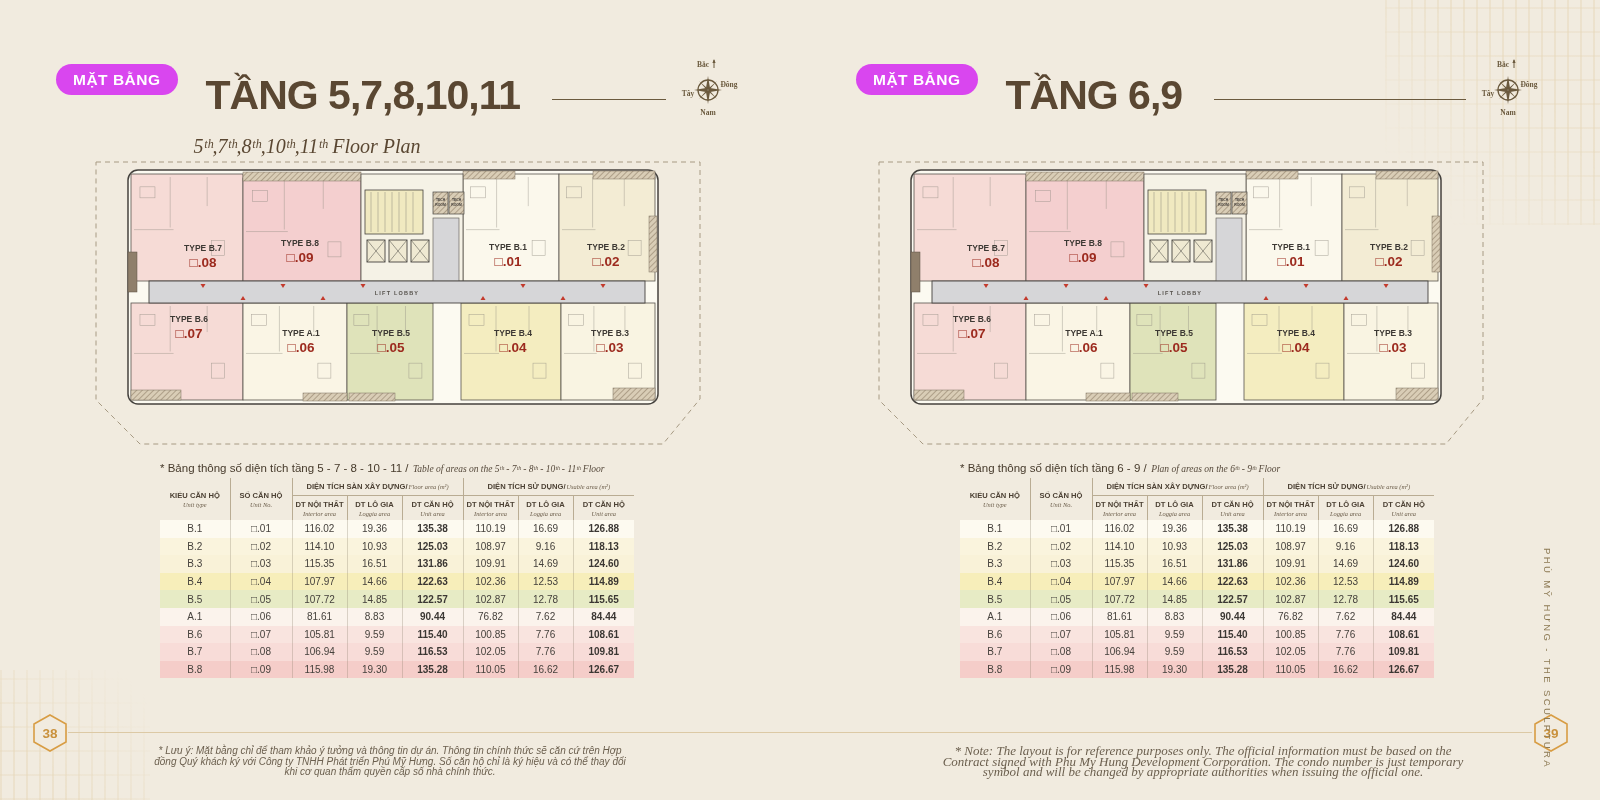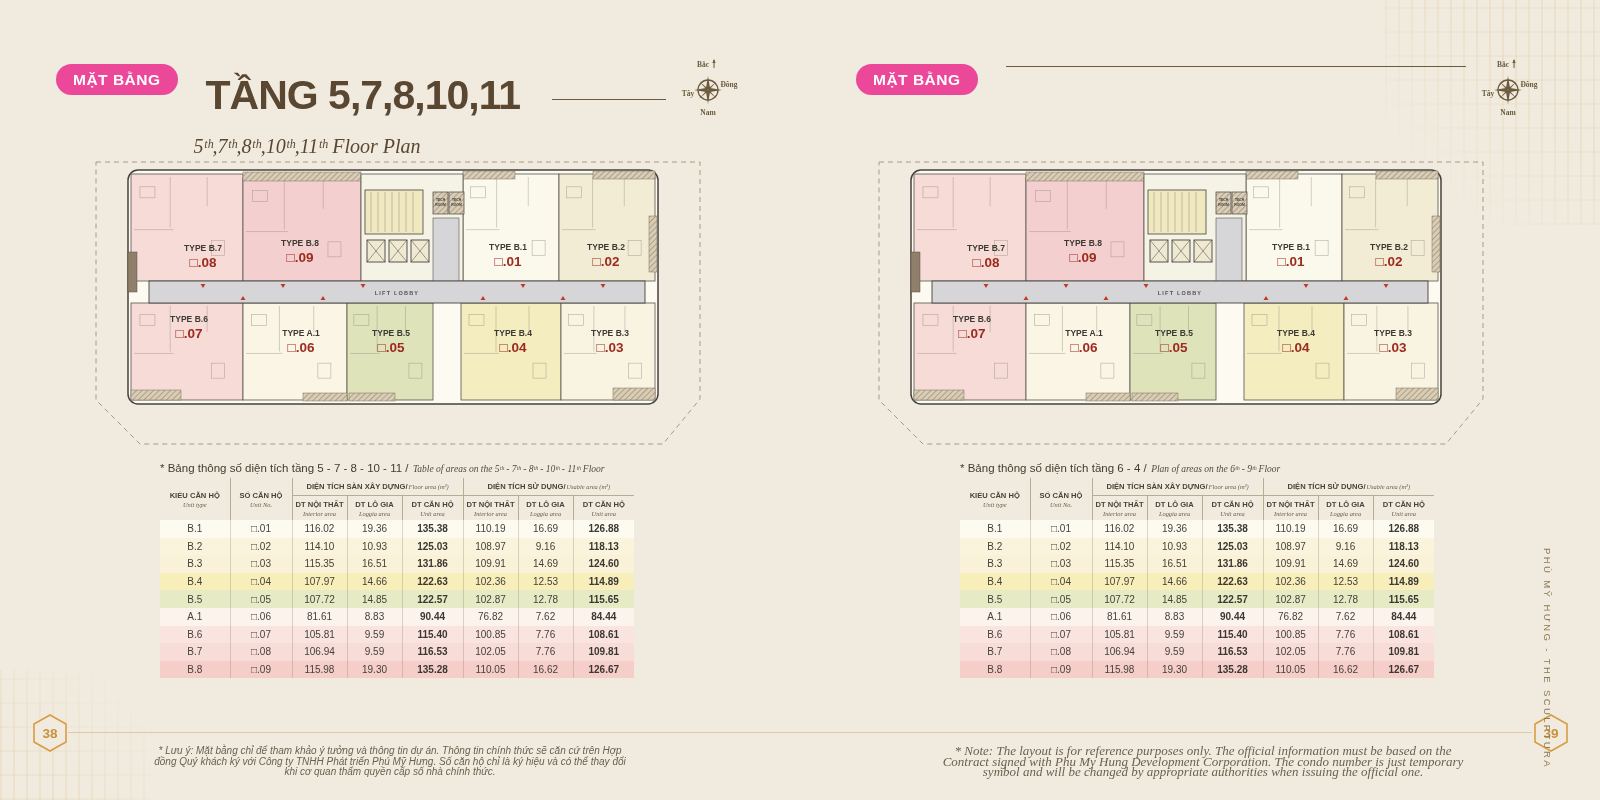--- a/index.html
+++ b/index.html
@@ -27,21 +27,21 @@
             mask-image:linear-gradient(45deg,#000 25%,rgba(0,0,0,0) 90%);
   }
 
   .panel{position:absolute;top:0;width:800px;height:800px;}
   .panel-left{left:0;}
   .panel-right{left:800px;}
 
   
   .panel-header{position:absolute;top:58px;left:56px;right:130px;display:flex;align-items:flex-start;}
   .badge{
-    display:inline-block;background:#ec4899;color:#fff;
+    display:inline-block;background:#d946ef;color:#fff;
     font-weight:bold;font-size:15.5px;letter-spacing:.5px;
     padding:7px 17px 6px;border-radius:17px;margin-top:6px;white-space:nowrap;
   }
   .title-wrap{flex:1;margin-left:12px;min-width:0;}
   .title-row{display:flex;align-items:center;}
   .plan-title{
     margin:16px;font-size:41px;line-height:42px;font-weight:600;
     letter-spacing:-1px;color:#5a4732;white-space:nowrap;
   }
   .header-rule{flex:1;height:1px;background:#6b5a3e;margin-left:16px;margin-right:4px;margin-top:8px;}
@@ -417,20 +417,21 @@
     <text x="18" y="25" text-anchor="middle">38</text>
   </svg>
   <div class="footnote">* Lưu ý: Mặt bằng chỉ để tham khảo ý tưởng và thông tin dự án. Thông tin chính thức sẽ căn cứ trên Hợp đồng Quý khách ký với Công ty TNHH Phát triển Phú Mỹ Hưng. Số căn hộ chỉ là ký hiệu và có thể thay đổi khi cơ quan thẩm quyền cấp số nhà chính thức.</div>
 </section>
 
 <section class="panel panel-right">
   <div class="panel-header">
     <span class="badge">MẶT BẰNG</span>
     <div class="title-wrap">
       <div class="title-row">
+        <h1 class="plan-title">TẦNG 6,9</h1>
         <div class="header-rule"></div>
       </div>
     </div>
   </div>
 
   <svg class="compass" viewBox="0 0 64 64">
     <text x="27" y="11" font-size="7.5" text-anchor="middle">Bắc</text>
     <line x1="38" y1="4" x2="38" y2="12" stroke="#6b5a3e" stroke-width="1"></line>
     <polygon points="38,3 36.4,7 39.6,7" fill="#6b5a3e"></polygon>
     <circle cx="32" cy="34" r="10" fill="none" stroke="#6b5a3e" stroke-width="1.3"></circle>
@@ -589,21 +590,21 @@
       <text x="208" y="196" text-anchor="middle" font-size="13.5" font-weight="bold" fill="#9c2a1e">□.06</text>
       <text x="298" y="180" text-anchor="middle" font-size="8.5" font-weight="bold" fill="#3d3934">TYPE B.5</text>
       <text x="298" y="196" text-anchor="middle" font-size="13.5" font-weight="bold" fill="#9c2a1e">□.05</text>
       <text x="420" y="180" text-anchor="middle" font-size="8.5" font-weight="bold" fill="#3d3934">TYPE B.4</text>
       <text x="420" y="196" text-anchor="middle" font-size="13.5" font-weight="bold" fill="#9c2a1e">□.04</text>
       <text x="517" y="180" text-anchor="middle" font-size="8.5" font-weight="bold" fill="#3d3934">TYPE B.3</text>
       <text x="517" y="196" text-anchor="middle" font-size="13.5" font-weight="bold" fill="#9c2a1e">□.03</text>
     </svg>
 
   <div class="table-title">
-    <span class="vi">* Bảng thông số diện tích tầng 6 - 4 /</span>
+    <span class="vi">* Bảng thông số diện tích tầng 6 - 9 /</span>
     <span class="en">Plan of areas on the 6ᵗʰ - 9ᵗʰ Floor</span>
   </div>
   <div class="table-wrap">
     <table class="area-table">
         <colgroup>
           <col style="width: 70px;">
           <col style="width: 62px;">
           <col style="width: 55px;">
           <col style="width: 55px;">
           <col style="width: 61px;">

